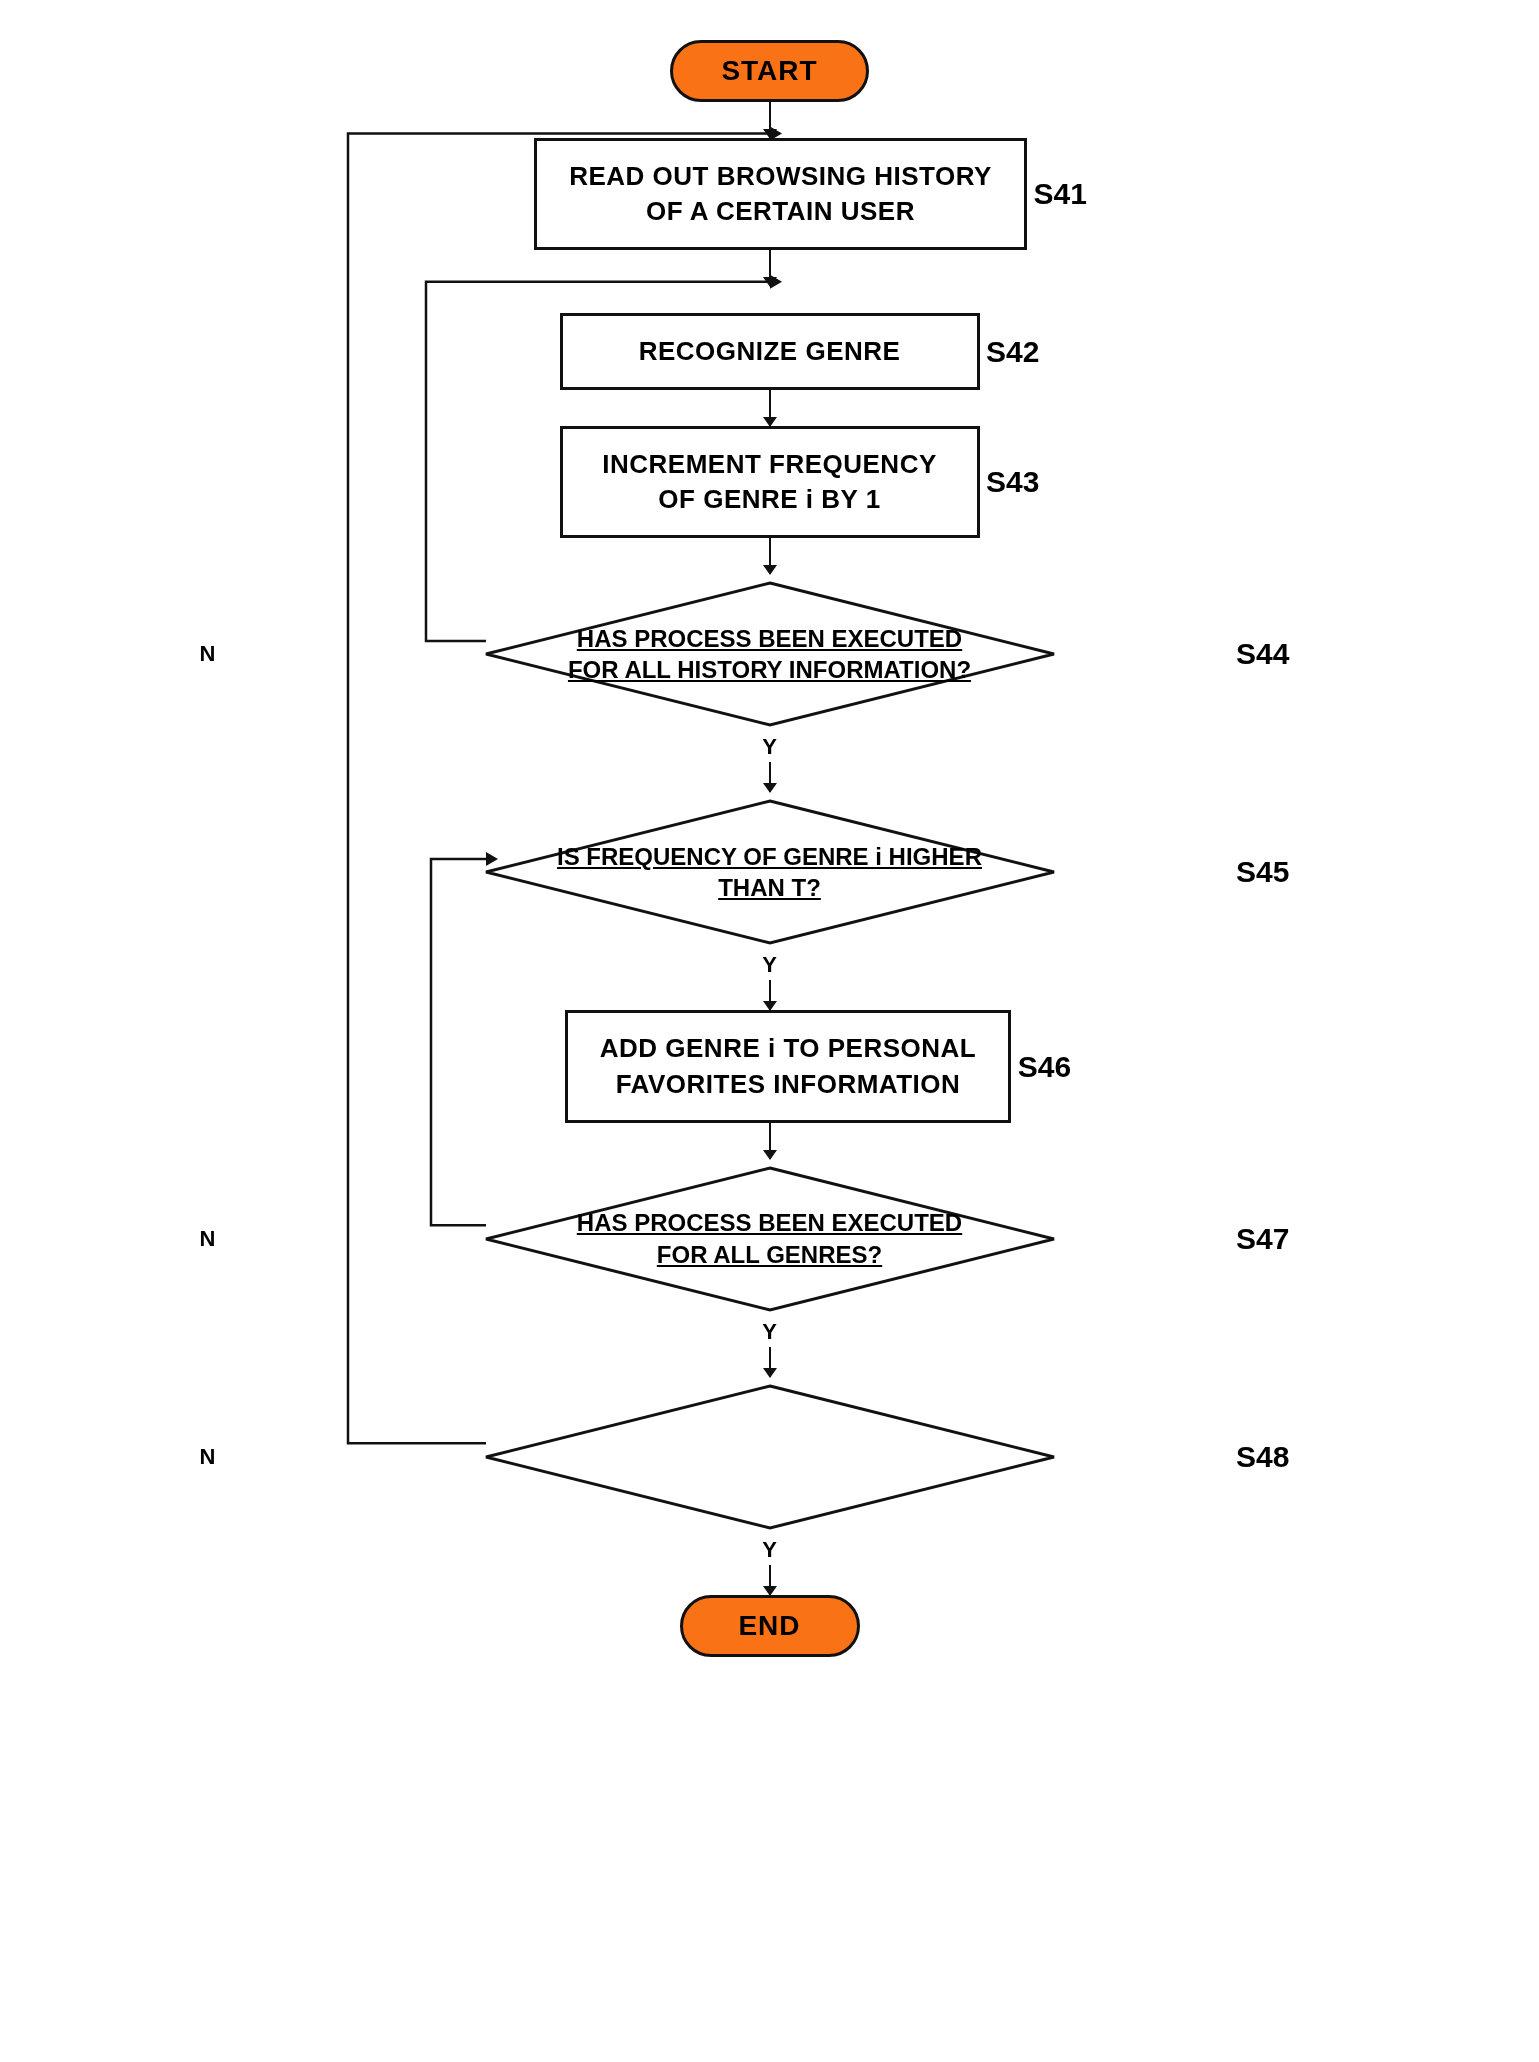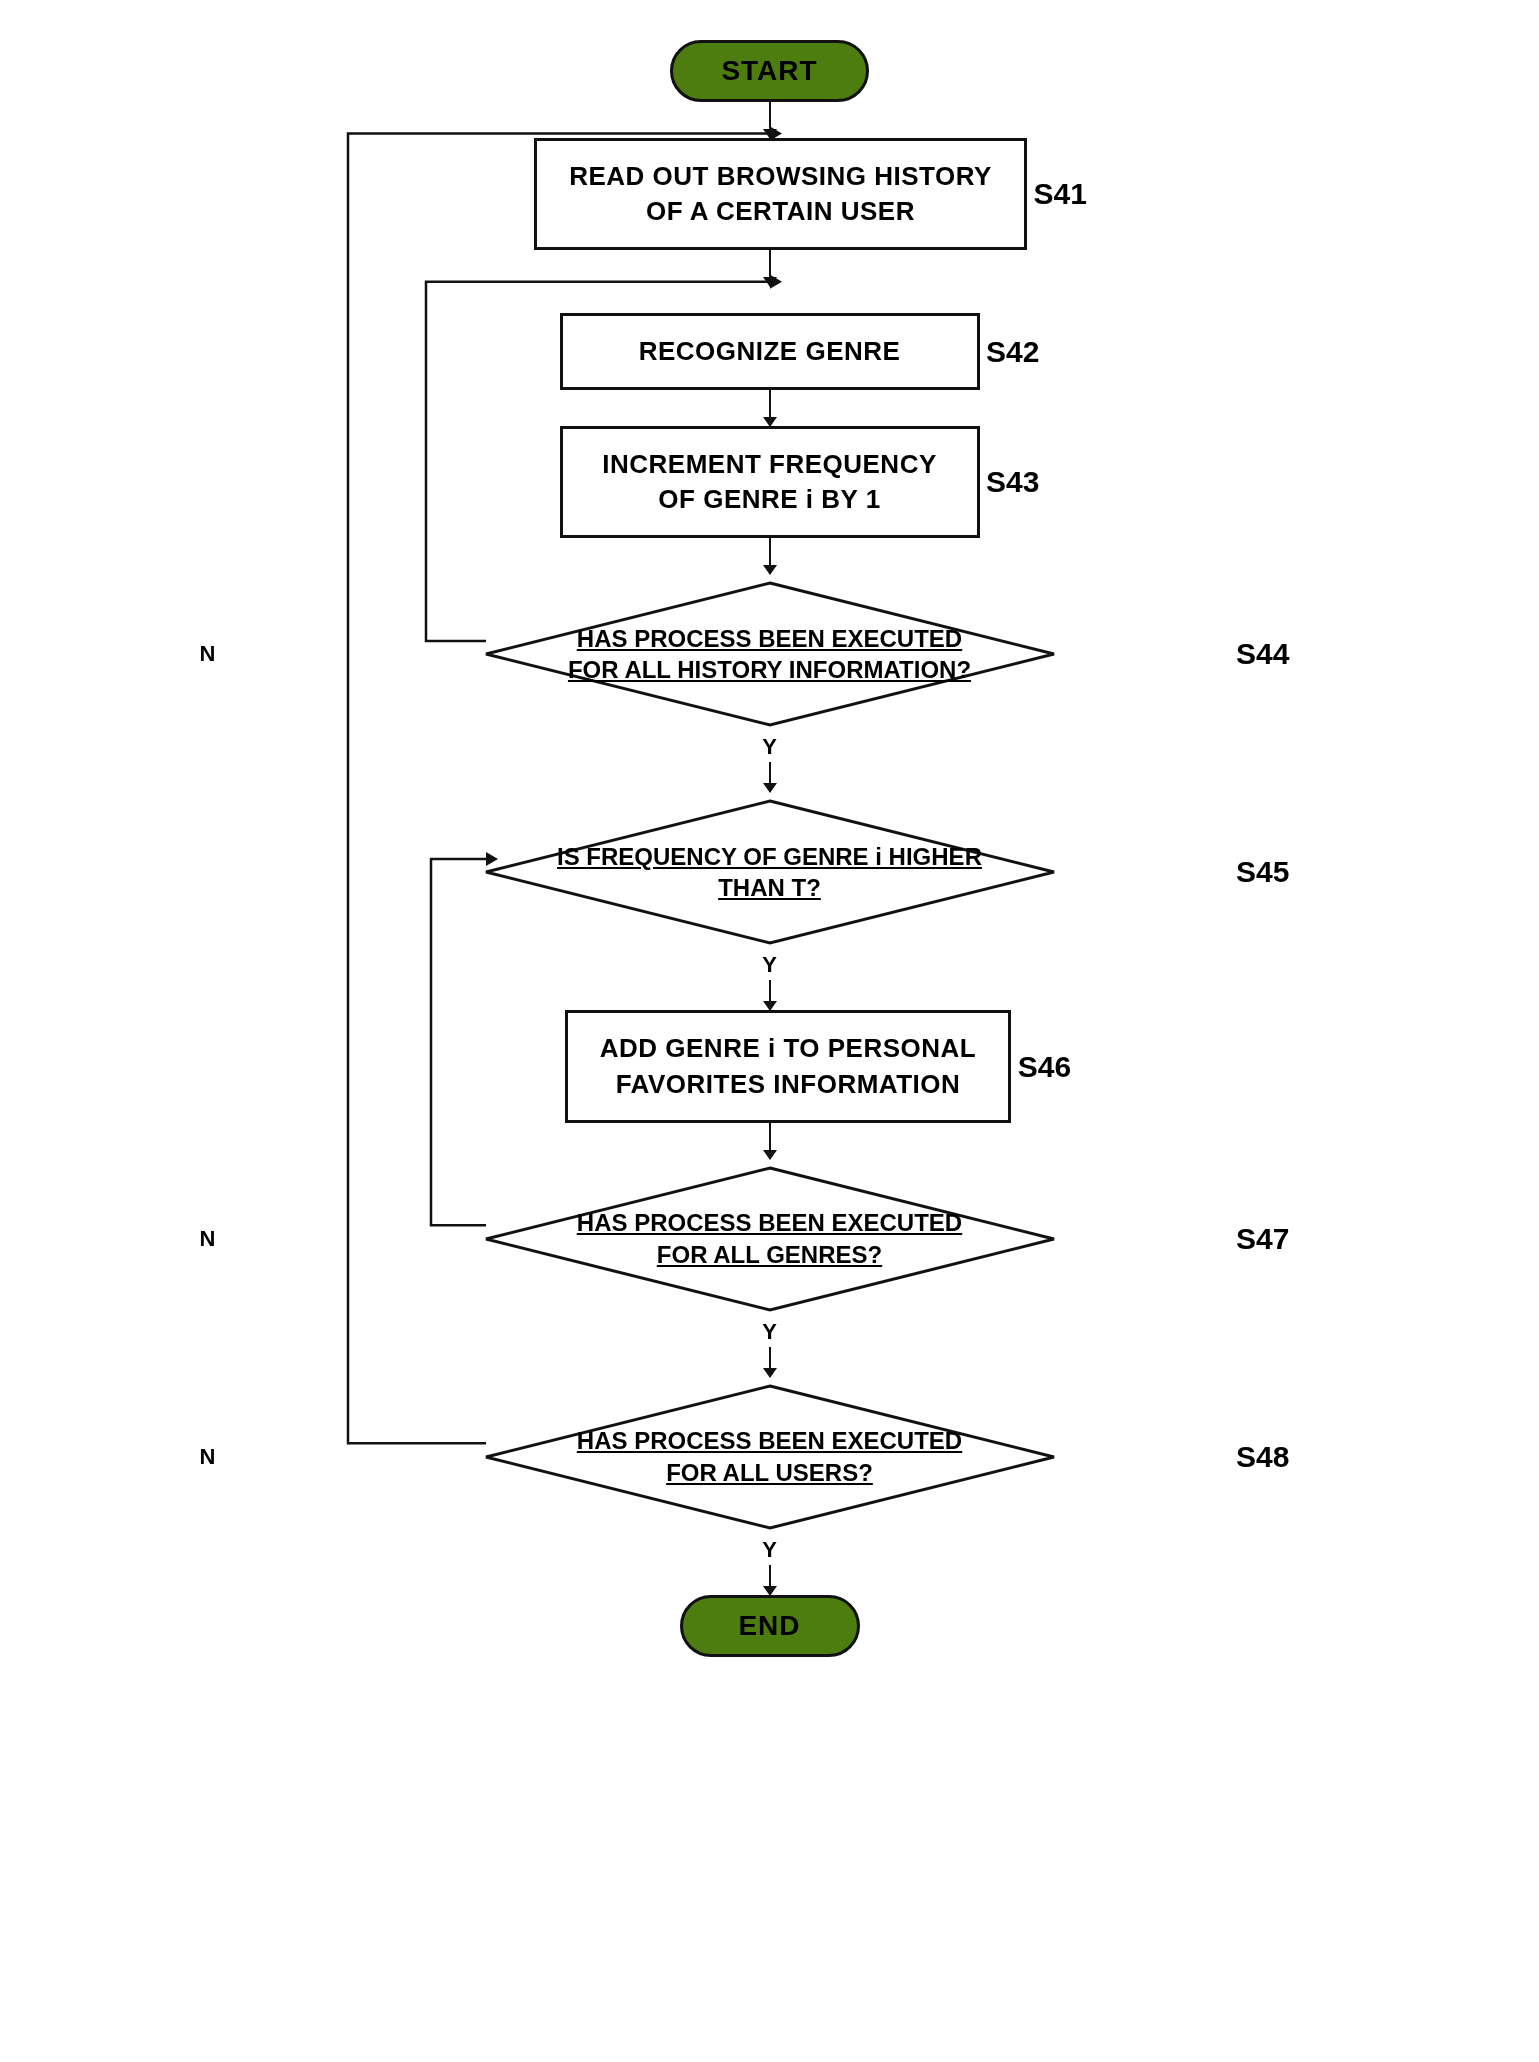--- a/index.html
+++ b/index.html
@@ -21,21 +21,21 @@
       width: 900px;
     }
     
     .terminal {
       border: 3px solid #111;
       border-radius: 40px;
       padding: 12px 48px;
       font-size: 28px;
       font-weight: bold;
       text-align: center;
-      background: #4d7c0f;
+      background: #f97316;
       letter-spacing: 1px;
       min-width: 180px;
     }
     
     .process {
       border: 3px solid #111;
       padding: 18px 32px;
       font-size: 26px;
       font-weight: bold;
       text-align: center;
@@ -231,22 +231,20 @@
       </div>
     </div>
 
     <div class="step-row" style="position:relative; width:100%;">
       <span class="label-n" style="left:-120px;">N</span>
       <div class="diamond-wrapper">
         <div class="diamond">
           <svg viewBox="0 0 580 150" xmlns="http://www.w3.org/2000/svg">
             <polygon points="290,4 574,75 290,146 6,75" fill="white" stroke="#111" stroke-width="3"></polygon>
           </svg>
-          <div class="diamond-text">HAS PROCESS BEEN EXECUTED
-FOR ALL USERS?</div>
         </div>
       </div>
       <span class="step-label" style="right:-70px;">S48</span>
     </div>
 
     <div style="position:relative;display:flex;flex-direction:column;align-items:center;">
       <span style="font-size:22px;font-weight:bold;margin-bottom:2px;">Y</span>
       <div style="height:30px;width:2px;background:#111;position:relative;display:flex;justify-content:center;">
         <div style="position:absolute;bottom:-1px;width:0;height:0;border-left:7px solid transparent;border-right:7px solid transparent;border-top:10px solid #111;"></div>
       </div>

